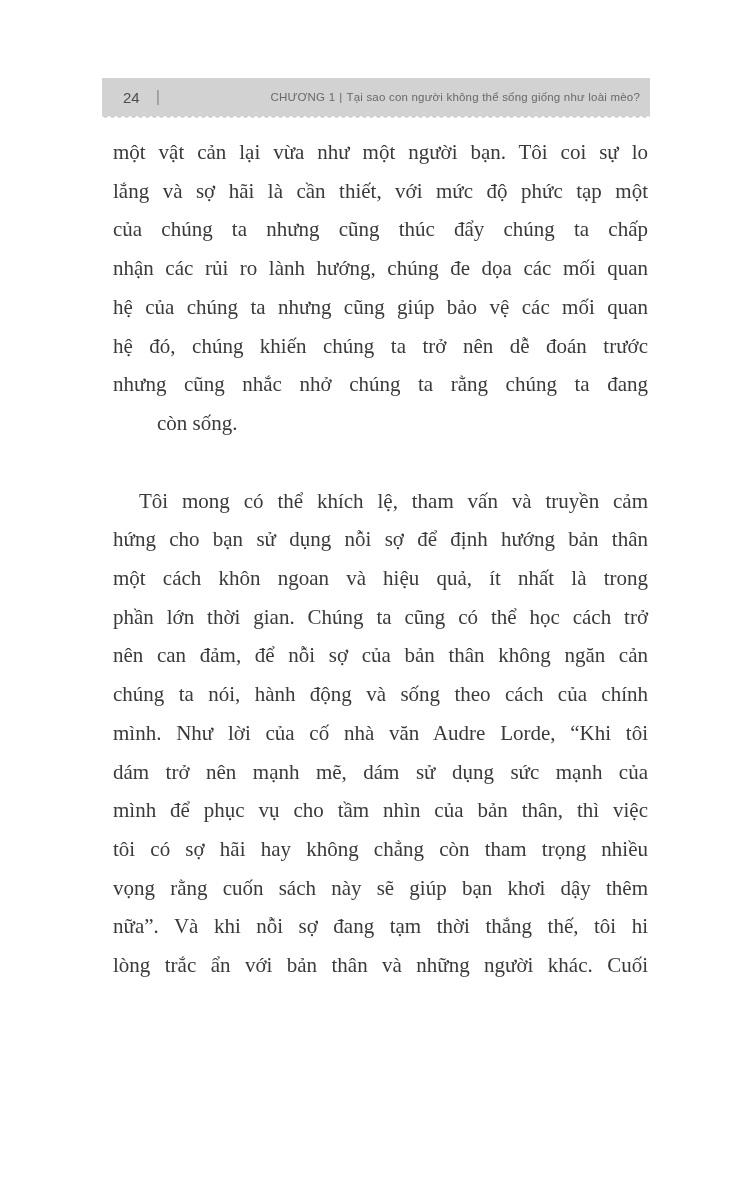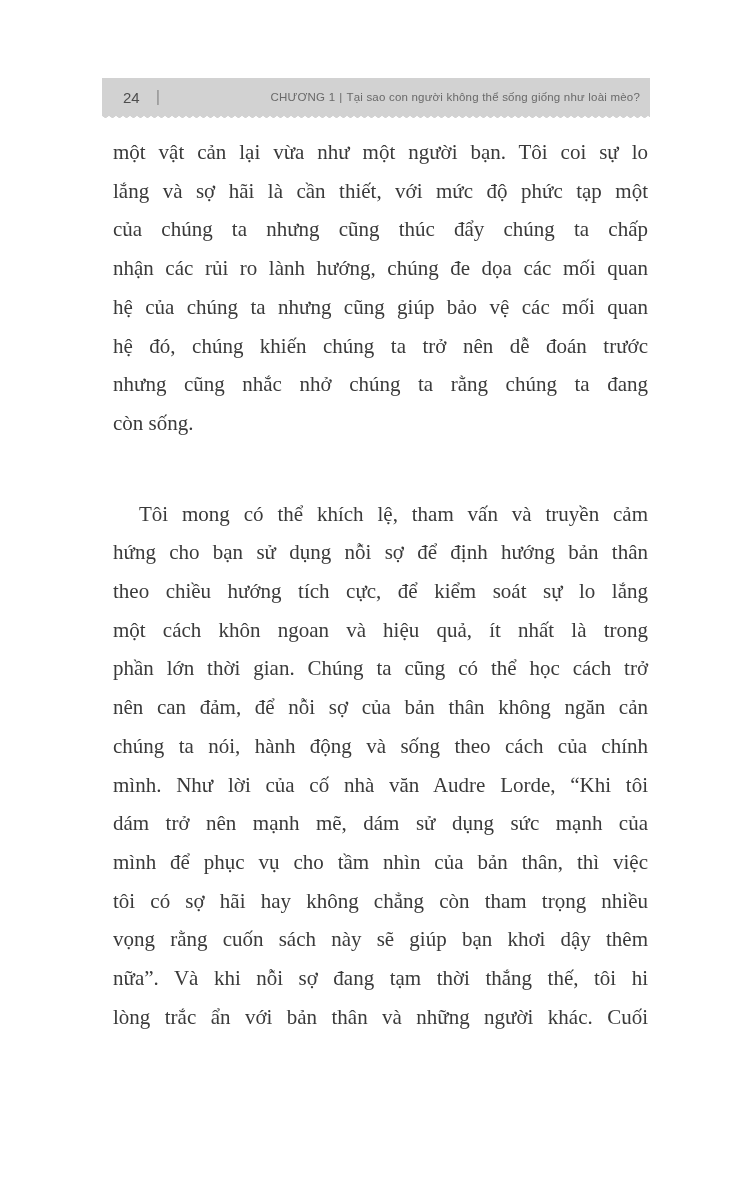--- a/index.html
+++ b/index.html
@@ -69,22 +69,23 @@
     color: #3a3a3a;
   }
   .line {
     text-align: justify;
     text-align-last: justify;
     white-space: normal;
   }
   .line.flush-left {
     text-align: left;
     text-align-last: left;
+    margin-left: 44px;
   }
-  .paragraph.second { margin-top: 52px; }
+  .paragraph.second { margin-top: 39px; }
   .line.indented { text-indent: 26px; }
 </style>
 </head>
 <body>
 
 <div class="page">
 
   <div class="header-bar">
     <div class="page-num-group">
       <span>24</span>
@@ -104,21 +105,20 @@
       <div class="line">nhận các rủi ro lành hướng, chúng đe dọa các mối quan</div>
       <div class="line">hệ của chúng ta nhưng cũng giúp bảo vệ các mối quan</div>
       <div class="line">hệ đó, chúng khiến chúng ta trở nên dễ đoán trước</div>
       <div class="line">nhưng cũng nhắc nhở chúng ta rằng chúng ta đang</div>
       <div class="line flush-left">còn sống.</div>
     </div>
 
     <div class="paragraph second">
       <div class="line indented">Tôi mong có thể khích lệ, tham vấn và truyền cảm</div>
       <div class="line">hứng cho bạn sử dụng nỗi sợ để định hướng bản thân</div>
-      <div class="line">theo chiều hướng tích cực, để kiểm soát sự lo lắng</div>
       <div class="line">một cách khôn ngoan và hiệu quả, ít nhất là trong</div>
       <div class="line">phần lớn thời gian. Chúng ta cũng có thể học cách trở</div>
       <div class="line">nên can đảm, để nỗi sợ của bản thân không ngăn cản</div>
       <div class="line">chúng ta nói, hành động và sống theo cách của chính</div>
       <div class="line">mình. Như lời của cố nhà văn Audre Lorde, “Khi tôi</div>
       <div class="line">dám trở nên mạnh mẽ, dám sử dụng sức mạnh của</div>
       <div class="line">mình để phục vụ cho tầm nhìn của bản thân, thì việc</div>
       <div class="line">tôi có sợ hãi hay không chẳng còn tham trọng nhiều</div>
       <div class="line">vọng rằng cuốn sách này sẽ giúp bạn khơi dậy thêm</div>
       <div class="line">nữa”. Và khi nỗi sợ đang tạm thời thắng thế, tôi hi</div>

